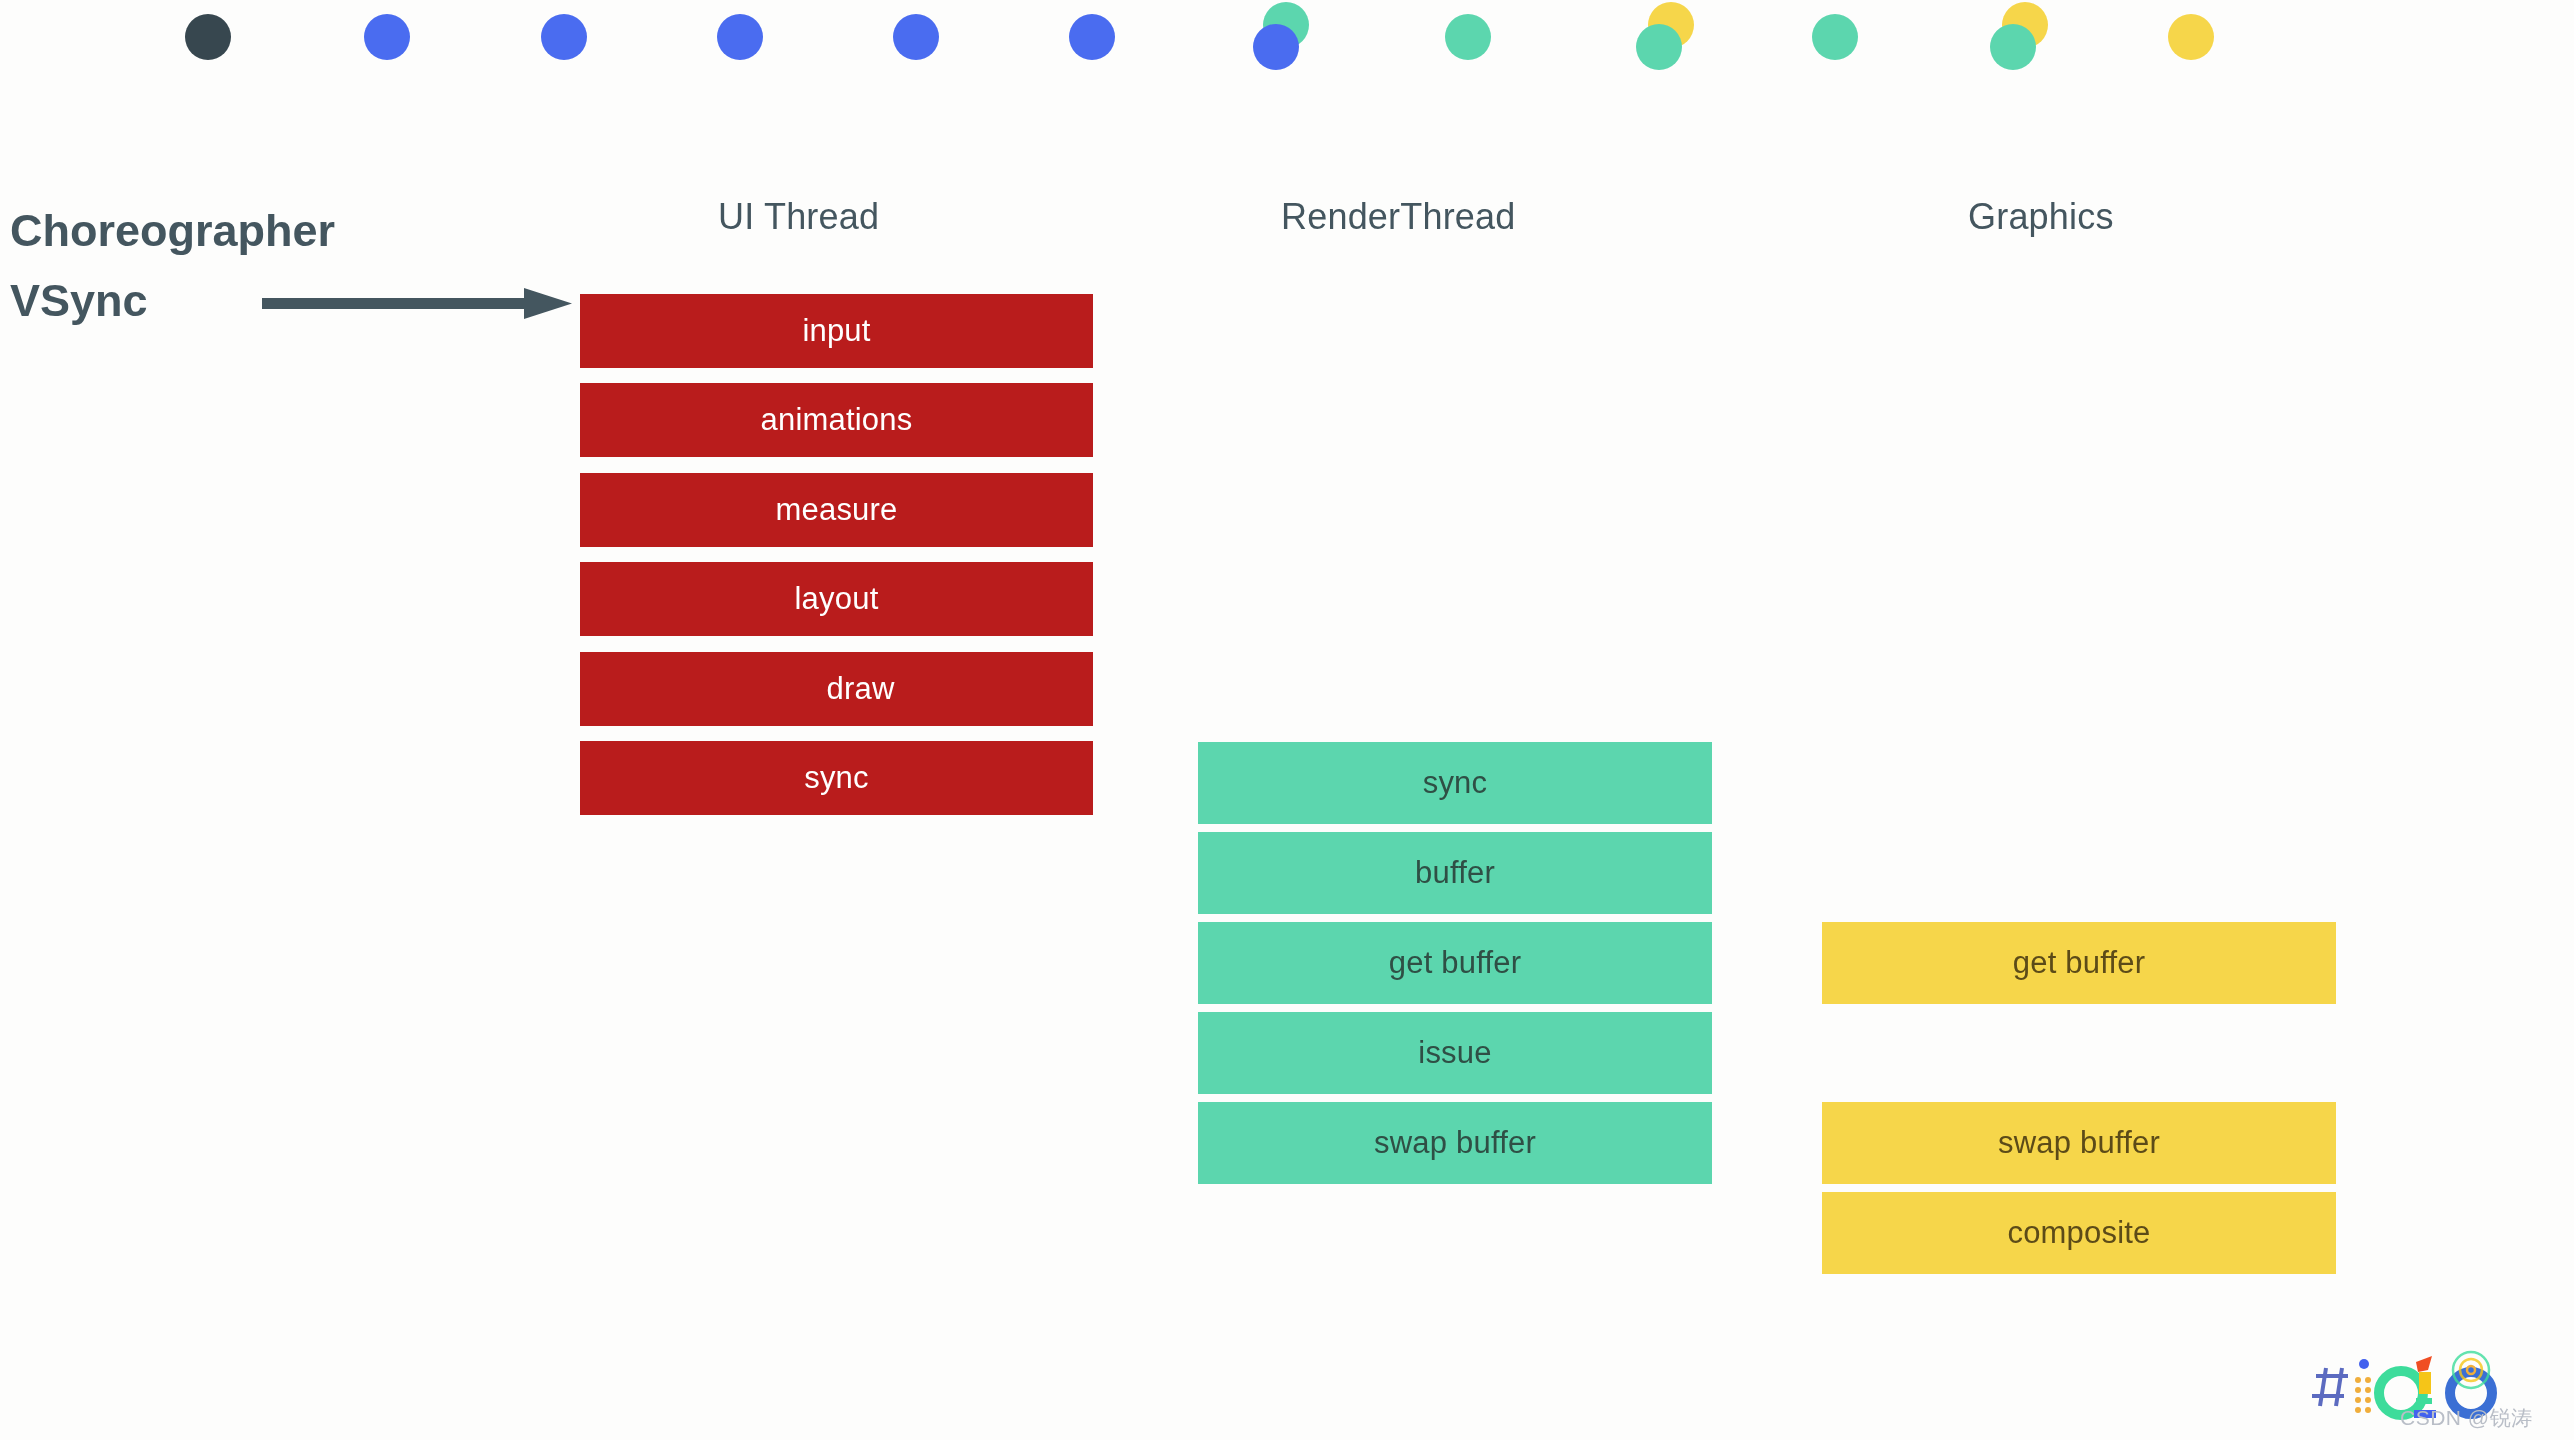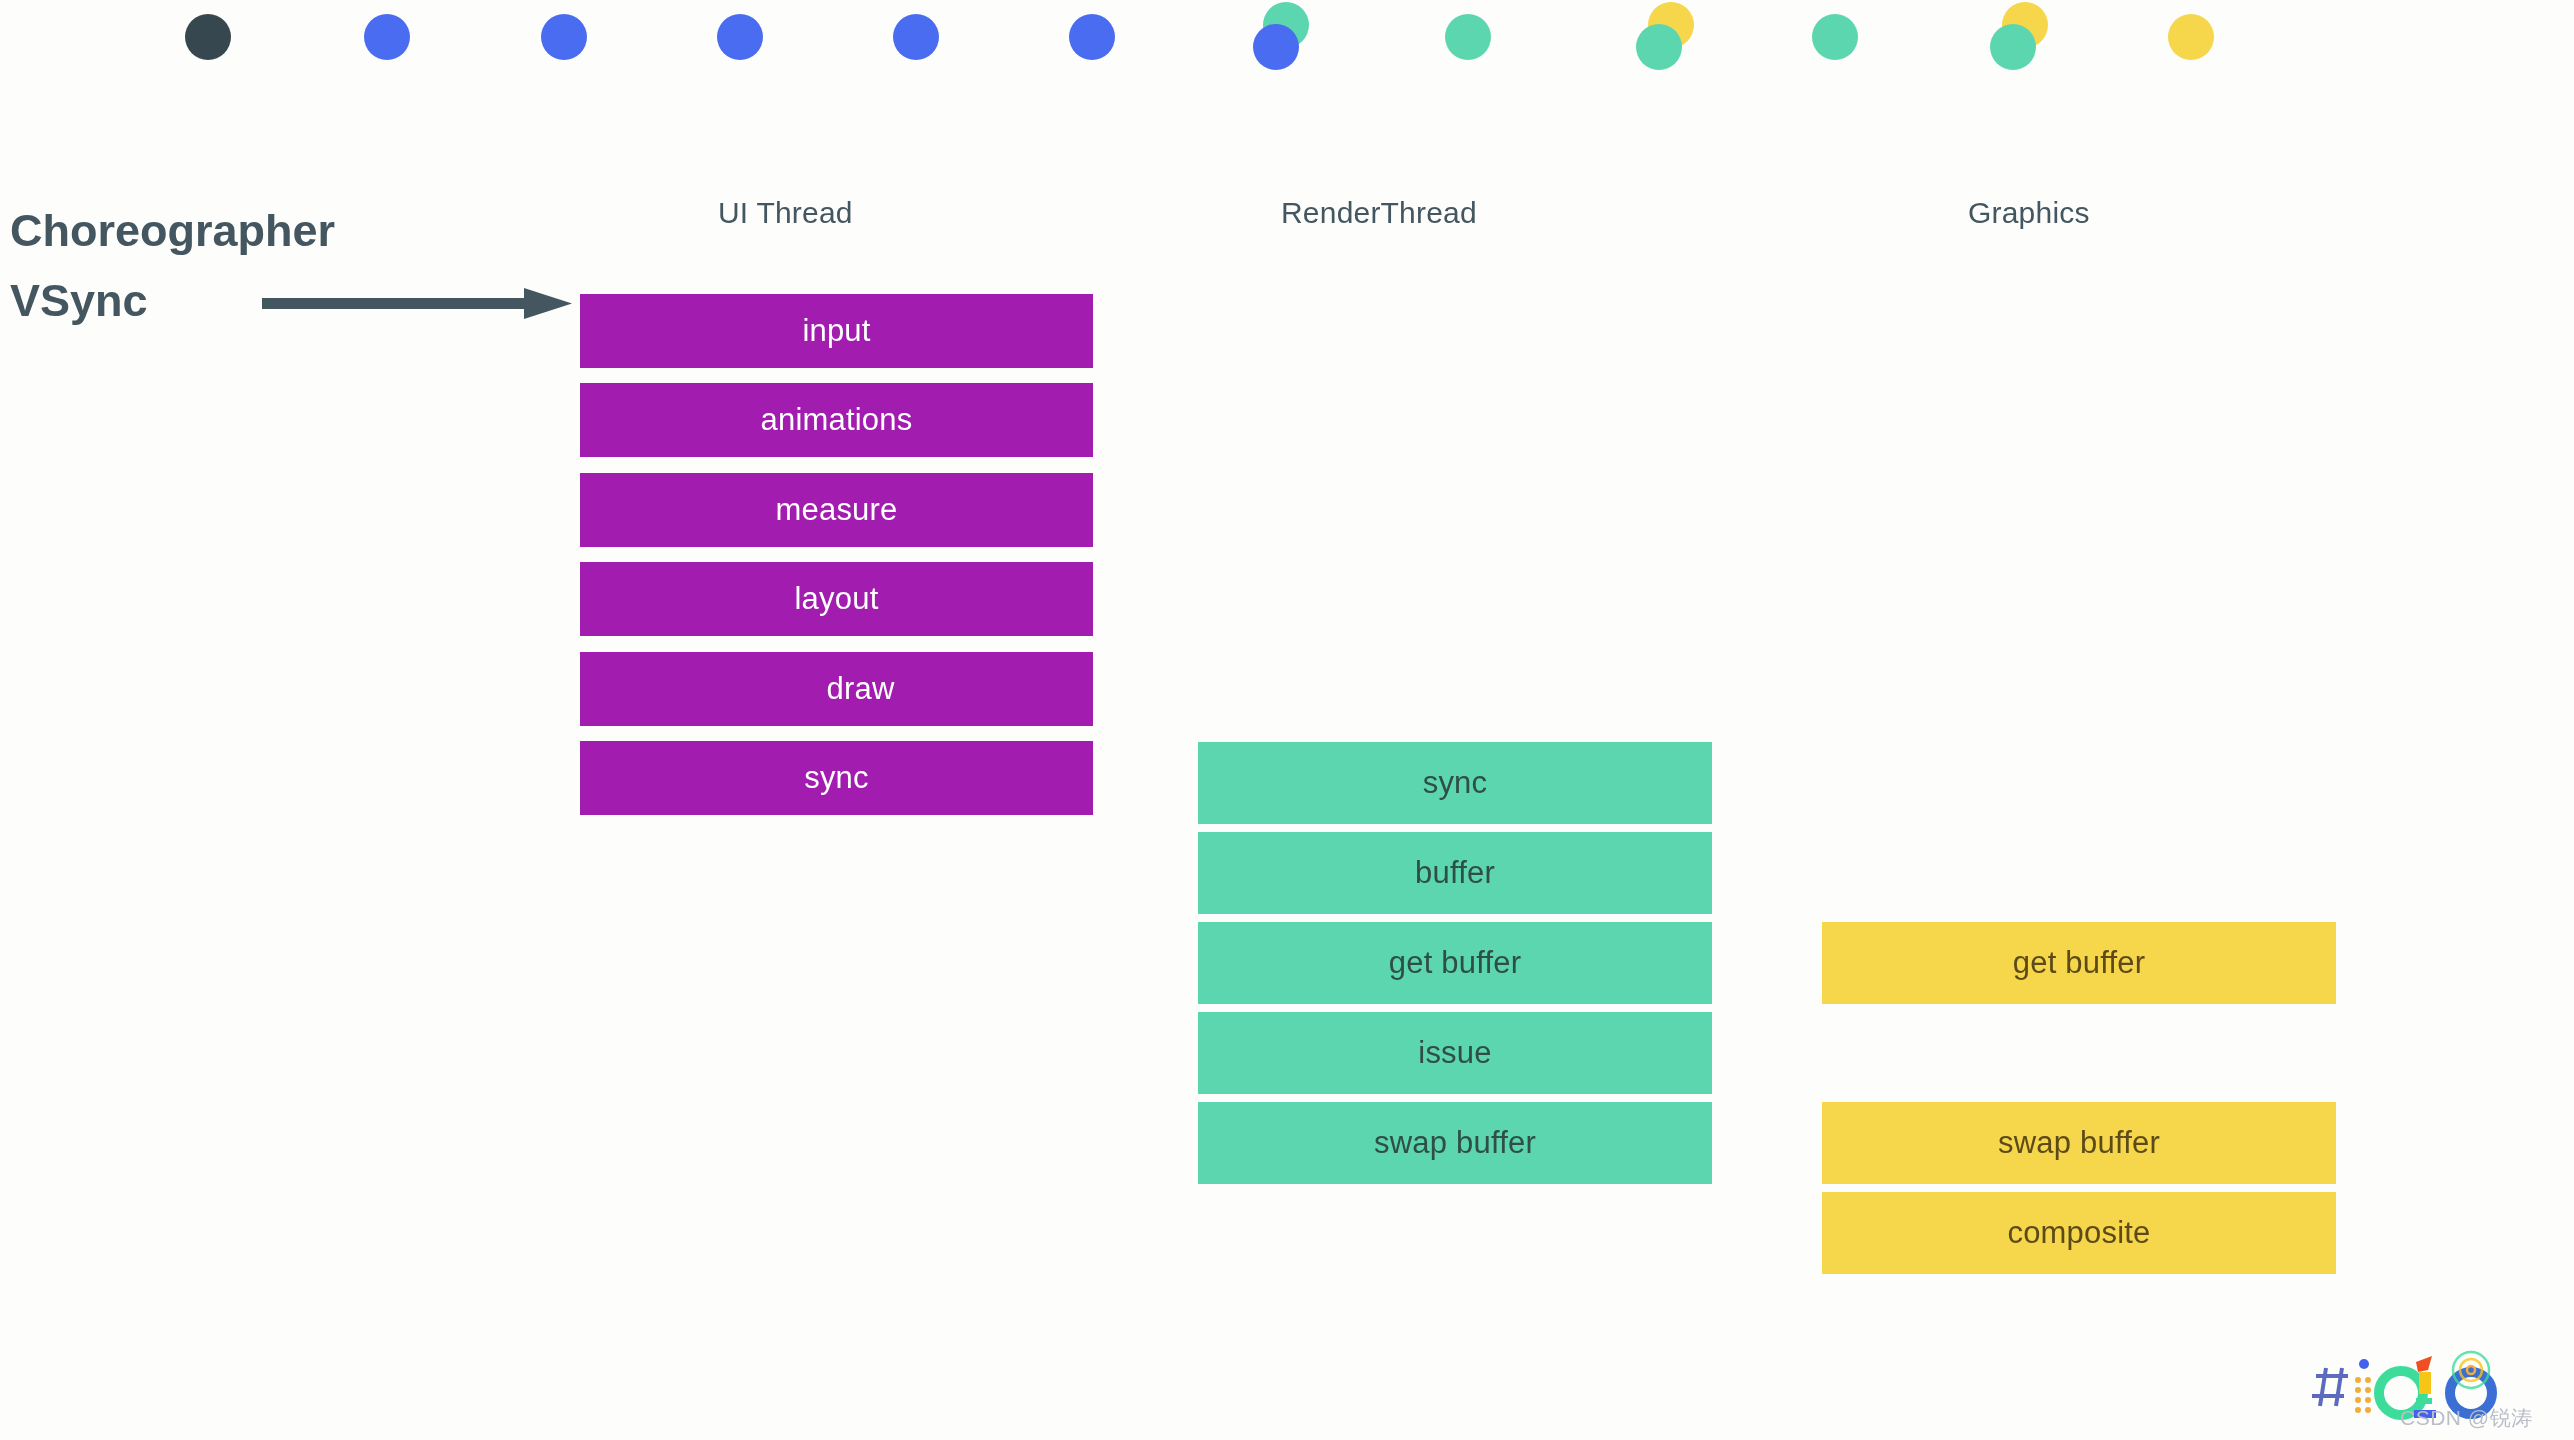--- a/index.html
+++ b/index.html
@@ -29,21 +29,21 @@
     position: absolute;
     width: 46px;
     height: 46px;
     border-radius: 50%;
   }
 
   
   .col-heading {
     position: absolute;
     color: #44565f;
-    font-size: 30px;
+    font-size: 36px;
     font-weight: 400;
     letter-spacing: 0.2px;
     white-space: nowrap;
   }
 
   
   #left-label {
     position: absolute;
     left: 10px;
     top: 196px;
@@ -69,21 +69,21 @@
   }
   .block {
     position: absolute;
     display: flex;
     align-items: center;
     justify-content: center;
     font-size: 31px;
     letter-spacing: 0.2px;
     box-sizing: border-box;
   }
-  .block.ui     { background: #a21caf; color: #ffffff; }
+  .block.ui     { background: #b91c1c; color: #ffffff; }
   .block.render { background: #5cd6ae; color: #2f4f45; }
   .block.gfx    { background: #f6d64a; color: #5c4b18; }
 
   
   #io-logo {
     position: absolute;
     left: 2306px;
     top: 1348px;
     width: 210px;
     height: 80px;

